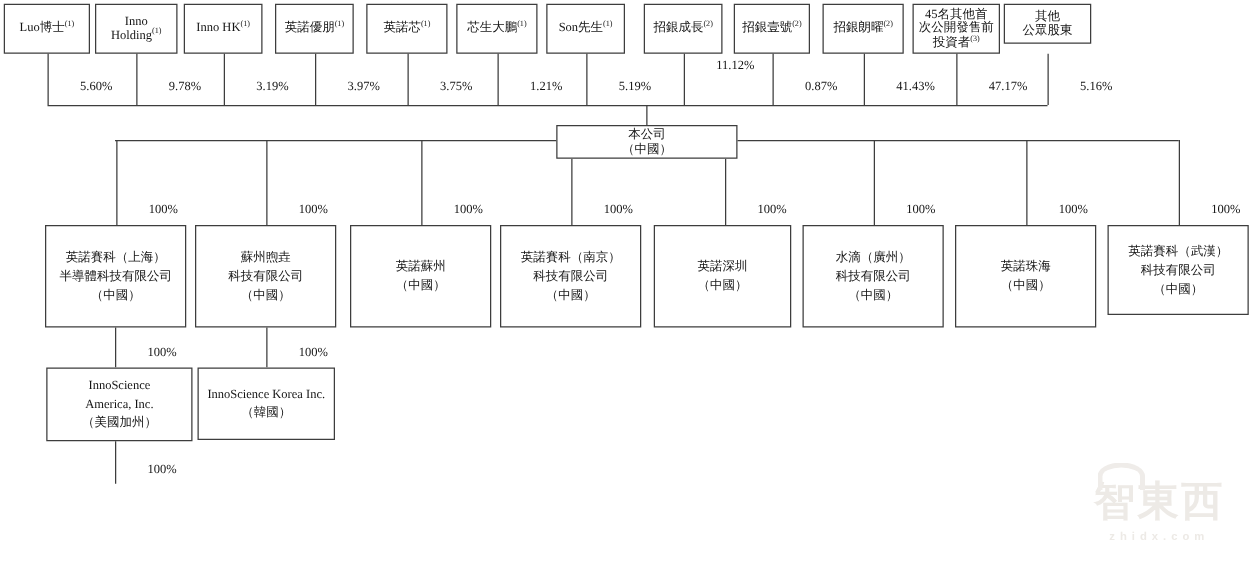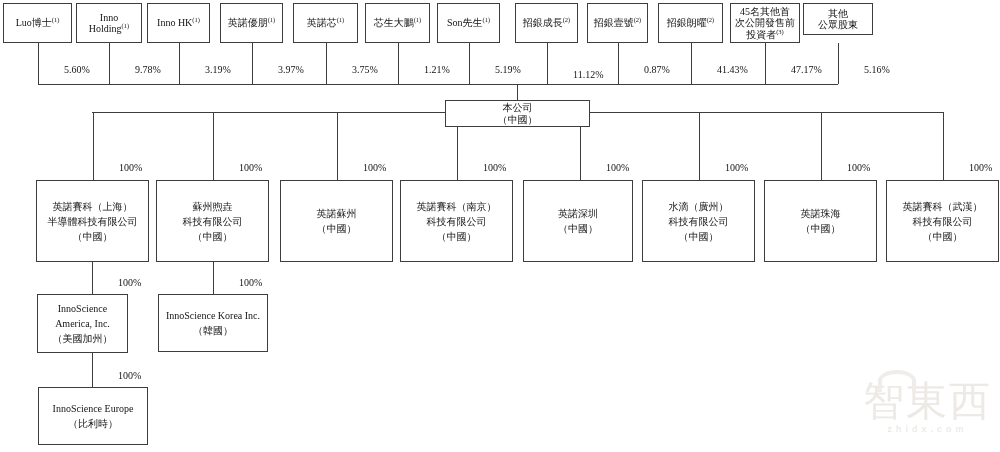--- a/index.html
+++ b/index.html
@@ -17,21 +17,21 @@
   .nd.top{line-height:11.5px;}
   .nd.parent{line-height:12px;z-index:3;align-items:center;}
   .nd.mid{line-height:15px;}
   .pct{position:absolute;font-size:10px;line-height:12px;white-space:nowrap;color:#141414;padding-left:22px;}
   sup{font-size:6.5px;line-height:0;vertical-align:super;}
   
   .wm{position:absolute;left:860px;top:378px;width:135px;text-align:center;z-index:5;
       color:#edeae6;user-select:none;}
   .wm-swoosh{position:absolute;left:18px;top:-8px;width:30px;height:18px;
       border:4px solid #efece9;border-bottom:none;border-radius:50% 50% 0 0;}
-  .wm-text{font-size:41px;font-weight:normal;letter-spacing:2px;line-height:46px;
+  .wm-text{font-size:33px;font-weight:bold;letter-spacing:2px;line-height:46px;
       font-family:"Liberation Sans","DejaVu Sans",sans-serif;}
   .wm-domain{font-size:9px;font-weight:bold;letter-spacing:4px;line-height:10px;
       font-family:"Liberation Sans","DejaVu Sans",sans-serif;}
 </style>
 </head>
 <body>
 
 <div id="stage">
   <div class="wm">
     <div class="wm-swoosh"></div>
@@ -70,21 +70,21 @@
     <div class="pct" style="left: 402px; top: 64px;">1.21%</div>
     <div class="nd top" style="left: 437px; top: 3px; width: 63px; height: 40px;">
       <span class="txt"><span>Son先生</span><sup>(1)</sup></span>
     </div>
     <div class="ln" style="left: 469px; top: 43px; width: 1px; height: 41px;"></div>
     <div class="pct" style="left: 473px; top: 64px;">5.19%</div>
     <div class="nd top" style="left: 515px; top: 3px; width: 63px; height: 40px;">
       <span class="txt"><span>招銀成長</span><sup>(2)</sup></span>
     </div>
     <div class="ln" style="left: 547px; top: 43px; width: 1px; height: 41px;"></div>
-    <div class="pct" style="left: 551px; top: 47px; margin-top: 22px;">11.12%</div>
+    <div class="pct" style="left: 551px; top: 47px;">11.12%</div>
     <div class="nd top" style="left: 587px; top: 3px; width: 61px; height: 40px;">
       <span class="txt"><span>招銀壹號</span><sup>(2)</sup></span>
     </div>
     <div class="ln" style="left: 618px; top: 43px; width: 1px; height: 41px;"></div>
     <div class="pct" style="left: 622px; top: 64px;">0.87%</div>
     <div class="nd top" style="left: 658px; top: 3px; width: 65px; height: 40px;">
       <span class="txt"><span>招銀朗曜</span><sup>(2)</sup></span>
     </div>
     <div class="ln" style="left: 691px; top: 43px; width: 1px; height: 41px;"></div>
     <div class="pct" style="left: 695px; top: 64px;">41.43%</div>
@@ -134,31 +134,28 @@
     <div class="nd mid" style="left: 642px; top: 180px; width: 113px; height: 82px;">
       <span class="txt"><span>水滴（廣州）</span><br><span>科技有限公司</span><br><span>（中國）</span></span>
     </div>
     <div class="ln" style="left: 821px; top: 112px; width: 1px; height: 68px;"></div>
     <div class="pct" style="left: 825px; top: 162px;">100%</div>
     <div class="nd mid" style="left: 764px; top: 180px; width: 113px; height: 82px;">
       <span class="txt"><span>英諾珠海</span><br><span>（中國）</span></span>
     </div>
     <div class="ln" style="left: 943px; top: 112px; width: 1px; height: 68px;"></div>
     <div class="pct" style="left: 947px; top: 162px;">100%</div>
-    <div class="nd mid" style="left: 886px; top: 180px; width: 113px; height: 82px;">
+    <div class="nd mid" style="left: 886px; top: 180px; width: 113px; height: 72px;">
       <span class="txt"><span>英諾賽科（武漢）</span><br><span>科技有限公司</span><br><span>（中國）</span></span>
     </div>
     <div class="ln" style="left: 92px; top: 262px; width: 1px; height: 32px;"></div>
     <div class="pct" style="left: 96px; top: 277px;">100%</div>
-    <div class="nd mid" style="left: 37px; top: 294px; width: 91px; height: 59px; justify-content: flex-end;">
+    <div class="nd mid" style="left: 37px; top: 294px; width: 117px; height: 59px; justify-content: flex-end;">
       <span class="txt"><span>InnoScience</span><br><span>America, Inc.</span><br><span>（美國加州）</span></span>
     </div>
     <div class="ln" style="left: 213px; top: 262px; width: 1px; height: 32px;"></div>
     <div class="pct" style="left: 217px; top: 277px;">100%</div>
     <div class="nd mid" style="left: 158px; top: 294px; width: 110px; height: 58px;">
       <span class="txt"><span>InnoScience Korea Inc.</span><br><span>（韓國）</span></span>
     </div>
     <div class="ln" style="left: 92px; top: 353px; width: 1px; height: 34px;"></div>
     <div class="pct" style="left: 96px; top: 370px;">100%</div>
-    <div class="nd mid" style="left: 38px; top: 387px; width: 110px; height: 58px;">
-      <span class="txt"><span>InnoScience Europe</span><br><span>（比利時）</span></span>
-    </div>
   </div>
 
 </body></html>

